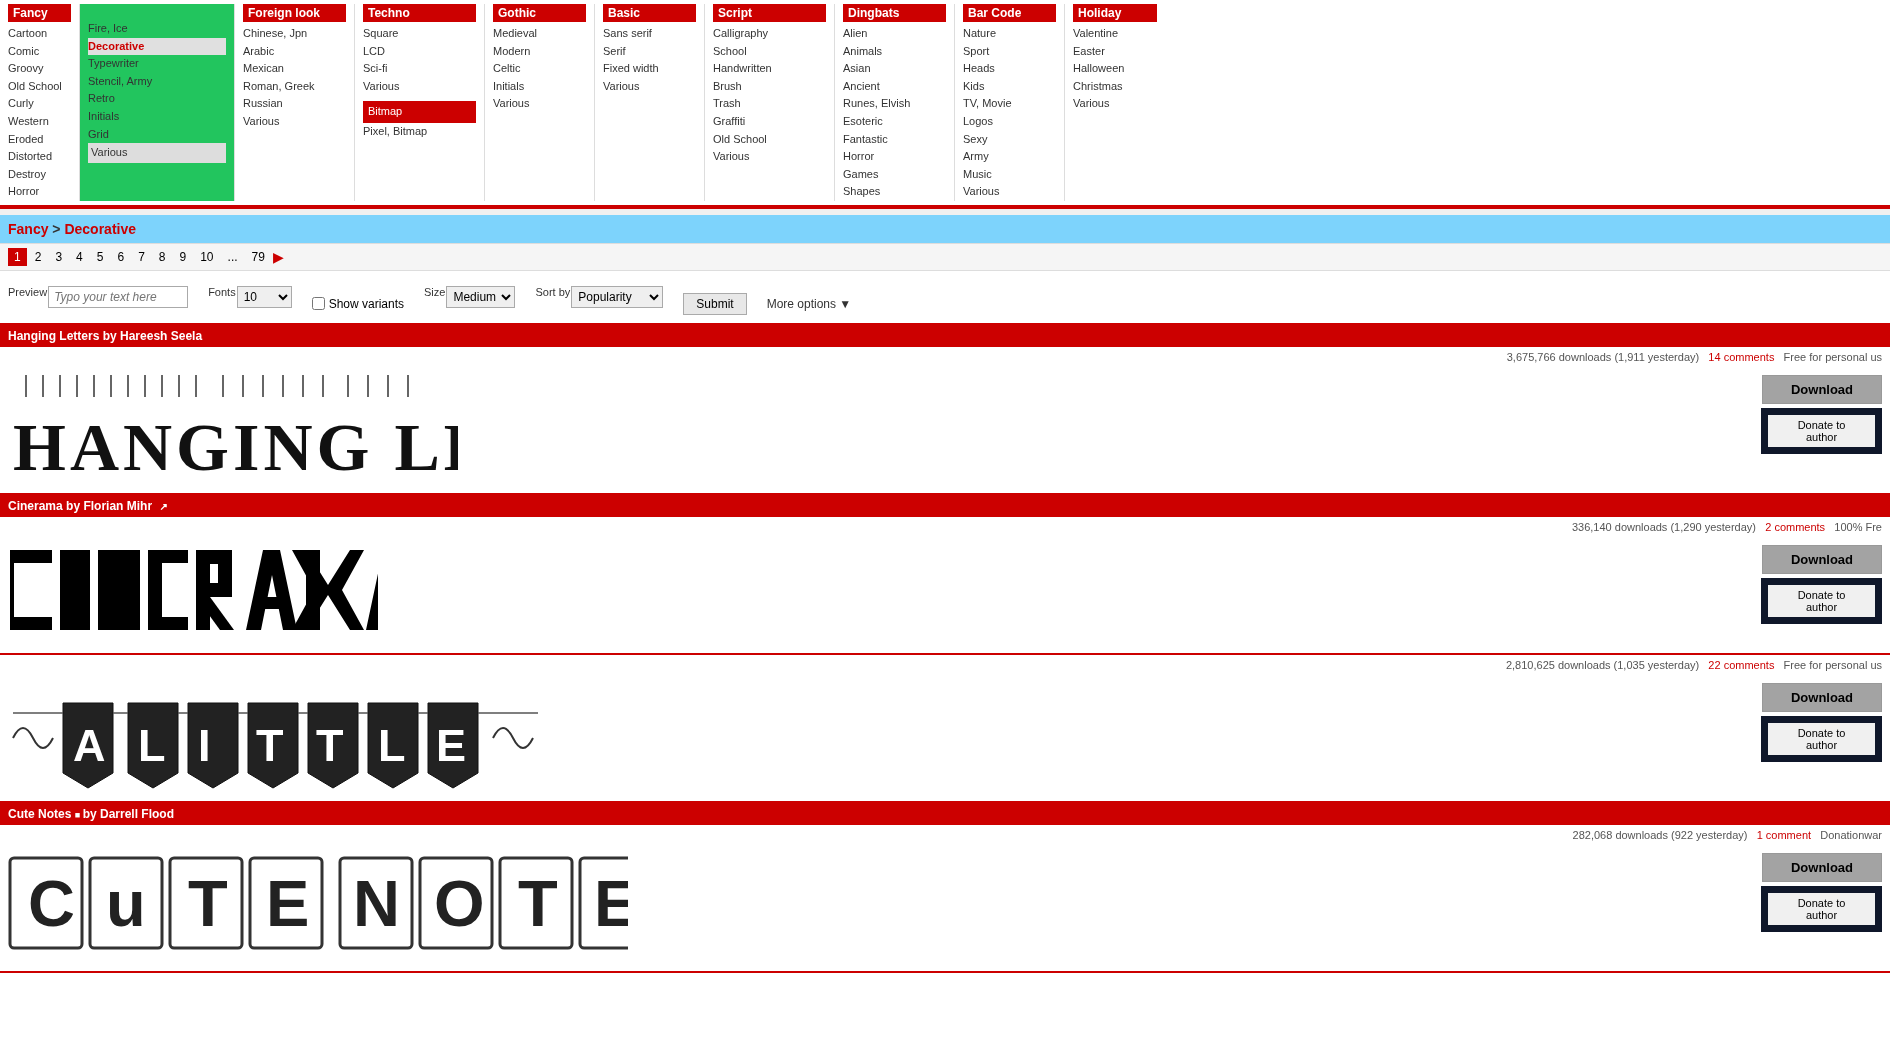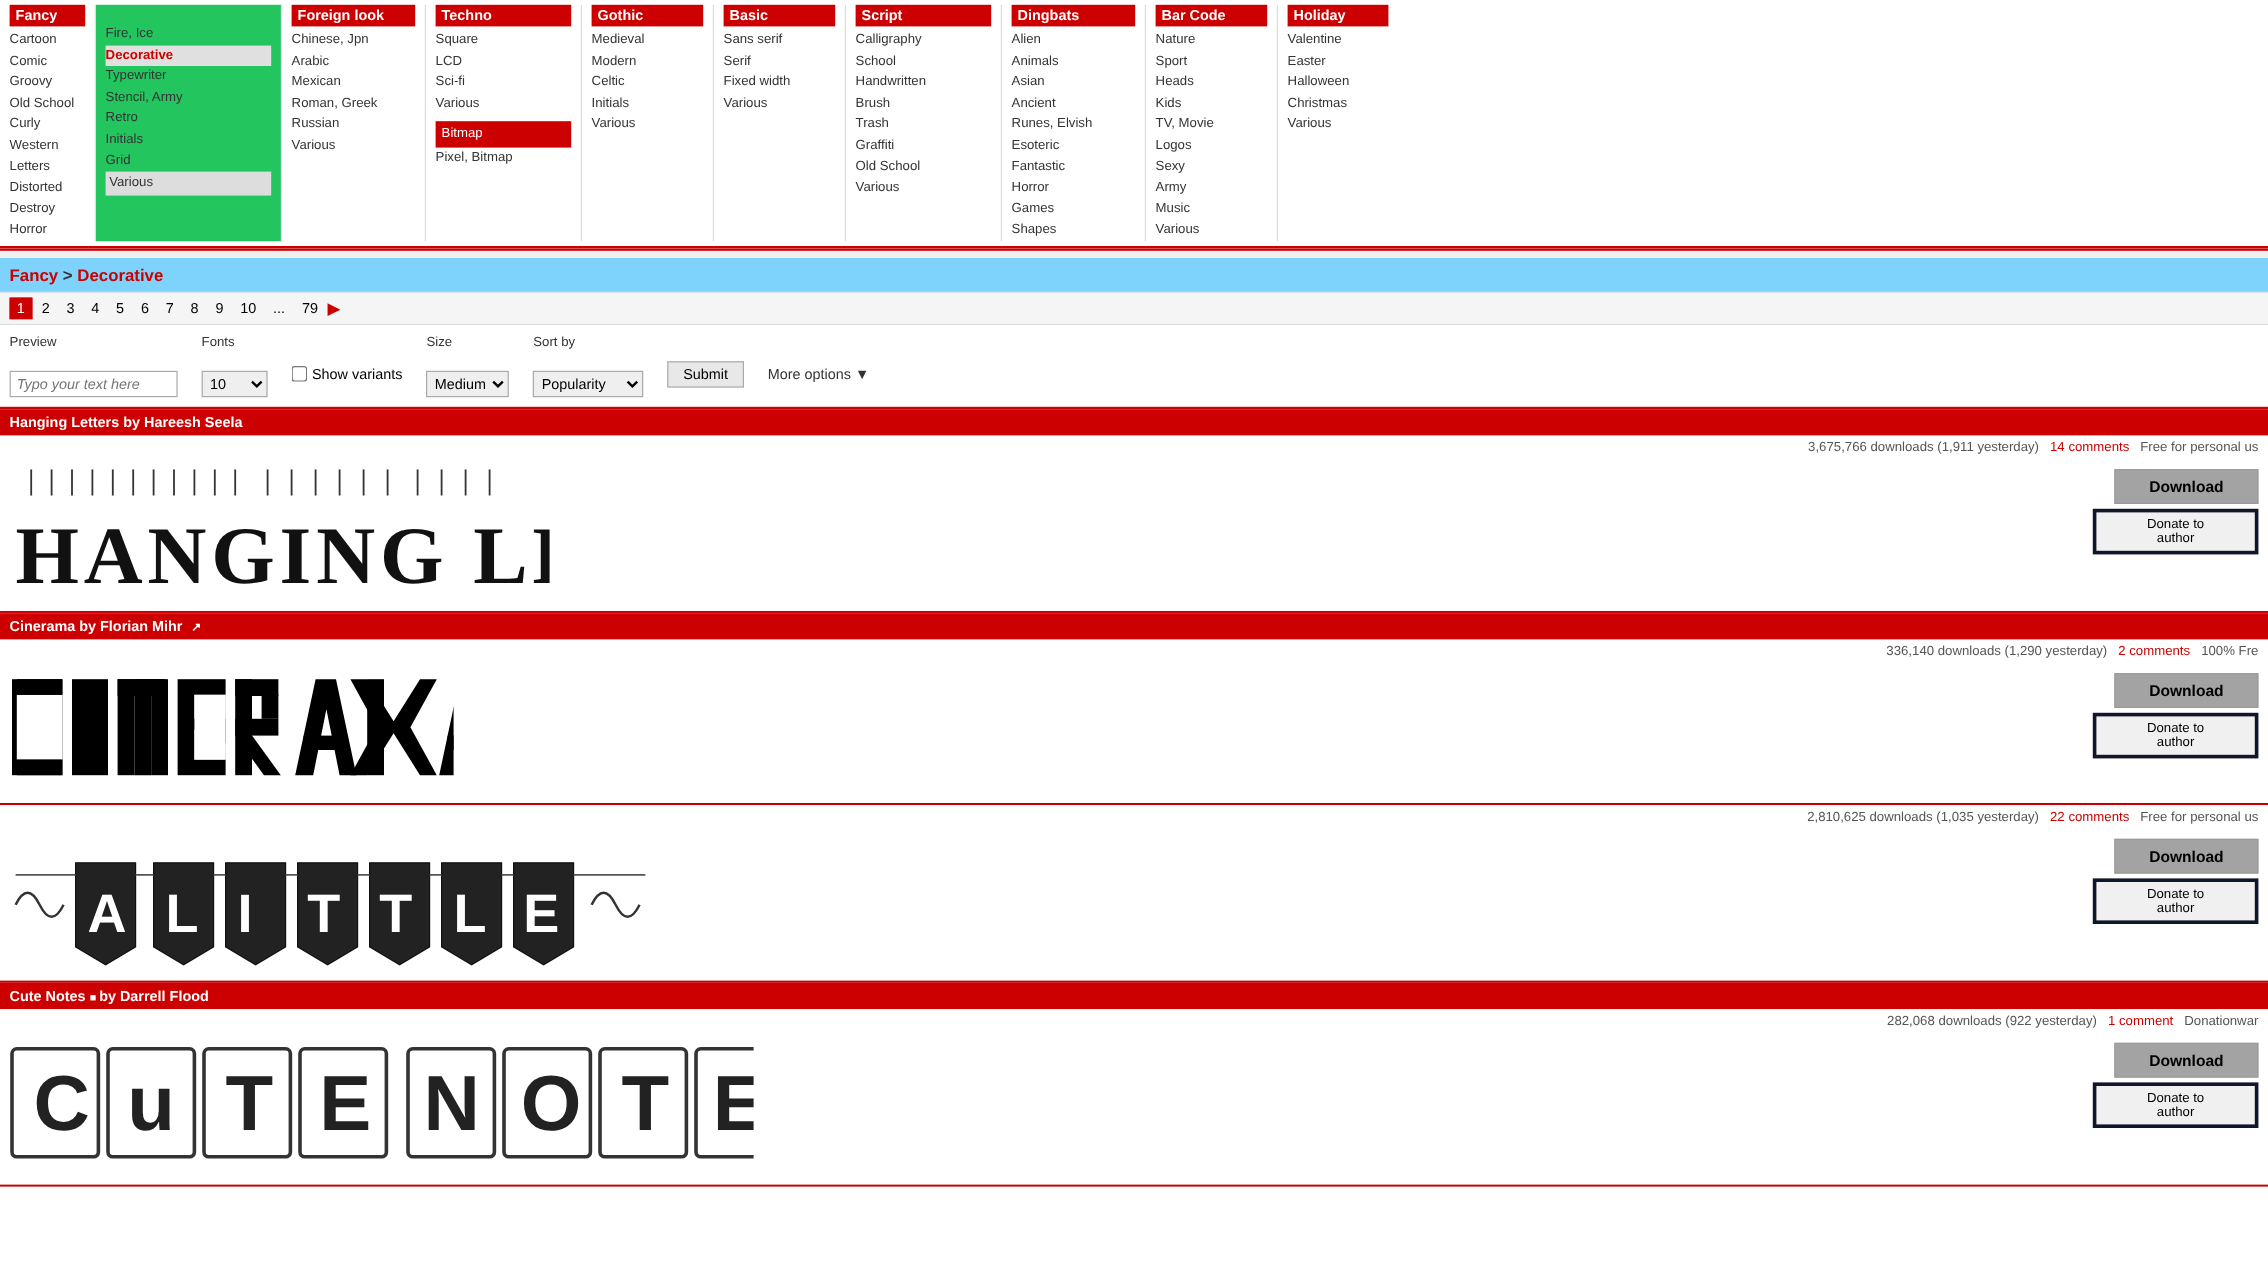--- a/index.html
+++ b/index.html
@@ -79,21 +79,21 @@
 
     
     .controls-bar {
       padding: 8px;
       border-bottom: 2px solid #cc0000;
       display: flex;
       align-items: center;
       gap: 20px;
       background: #fff;
     }
-    .control-group { display: flex; flex-direction: column; gap: 18px; }
+    .control-group { display: flex; flex-direction: row; gap: 1px; }
     .control-label { font-size: 11px; font-weight: normal; color: #333; }
     .control-group input[type="text"] {
       width: 140px;
       padding: 3px 5px;
       border: 1px solid #aaa;
       font-size: 12px;
     }
     .control-group select {
       padding: 2px 4px;
       border: 1px solid #aaa;
@@ -161,24 +161,24 @@
       background: #a3a3a3;
       border: 1px solid #999;
       font-size: 13px;
       font-weight: bold;
       cursor: pointer;
       width: 120px;
     }
     .donate-btn {
       padding: 4px 28px;
       background: #f0f0f0;
-      border: 3px solid #0f172a;
+      border: 7px solid #0f172a;
       font-size: 11px;
       cursor: pointer;
-      width: 138px;
+      width: 121px;
       text-align: center;
     }
 
     .font-entry-wrap {
       border-bottom: 2px solid #cc0000;
       margin-bottom: 0;
     }
   </style>
 </head>
 <body>
@@ -186,21 +186,21 @@
 <div class="nav-bar">
 
   <div class="nav-category" style="min-width:80px;">
     <span class="nav-category-title" style="background:#cc0000;">Fancy</span>
     <a class="nav-item">Cartoon</a>
     <a class="nav-item">Comic</a>
     <a class="nav-item">Groovy</a>
     <a class="nav-item">Old School</a>
     <a class="nav-item">Curly</a>
     <a class="nav-item">Western</a>
-    <a class="nav-item">Letters</a>
+    <a class="nav-item">Eroded</a>
     <a class="nav-item">Distorted</a>
     <a class="nav-item">Destroy</a>
     <a class="nav-item">Horror</a>
   </div>
   <div class="nav-category" style="min-width:155px;background:#22c55e;">
     <div style="height:16px;"></div>
     <a class="nav-item">Fire, Ice</a>
     <a class="nav-item active">Decorative</a>
     <a class="nav-item">Typewriter</a>
     <a class="nav-item">Stencil, Army</a>

